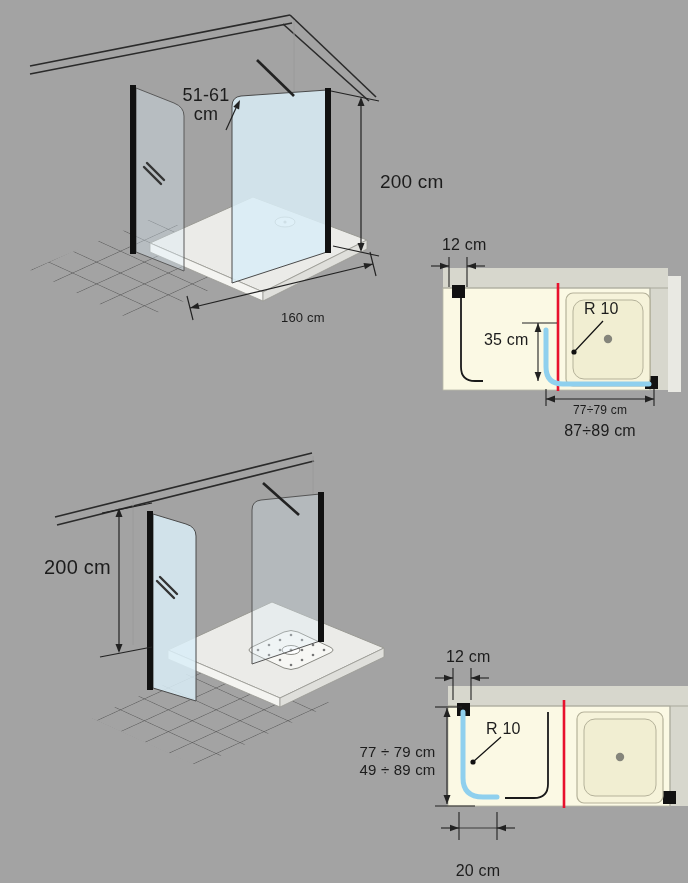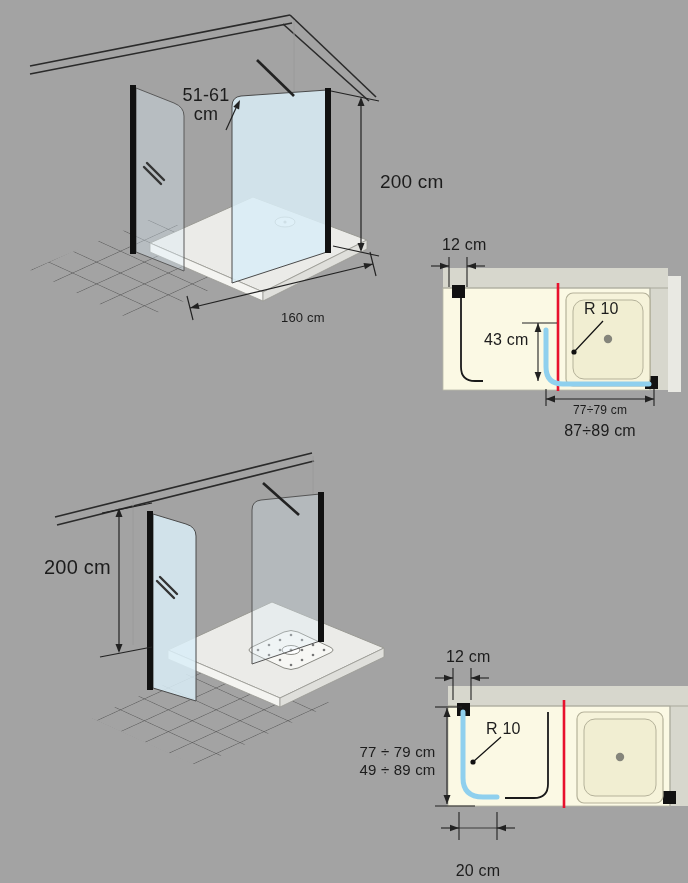--- a/index.html
+++ b/index.html
@@ -254,21 +254,21 @@
 
   <div class="lbl center pre" style="left:176px; top:86px; width:60px; font-size:18px;">51-61
 cm</div>
 
   <div class="lbl" style="left:380px; top:172px; font-size:19px;">200 cm</div>
 
   <div class="lbl" style="left:256px; top:311px; font-size:13px;margin-left:25px;">160 cm</div>
 
   <div class="lbl" style="left:442px; top:236px; font-size:16px;">12 cm</div>
 
-  <div class="lbl" style="left:484px; top:331px; font-size:16px;">43 cm</div>
+  <div class="lbl" style="left:484px; top:331px; font-size:16px;">35 cm</div>
 
   <div class="lbl" style="left:584px; top:300px; font-size:16px;">R 10</div>
 
   <div class="lbl center" style="left:545px; top:404px; width:110px; font-size:12px;">77÷79 cm</div>
 
   <div class="lbl center" style="left:545px; top:422px; width:110px; font-size:16px;">87÷89 cm</div>
 
   <div class="lbl" style="left:44px; top:557px; font-size:20px;">200 cm</div>
 
   <div class="lbl" style="left:446px; top:648px; font-size:16px;">12 cm</div>

